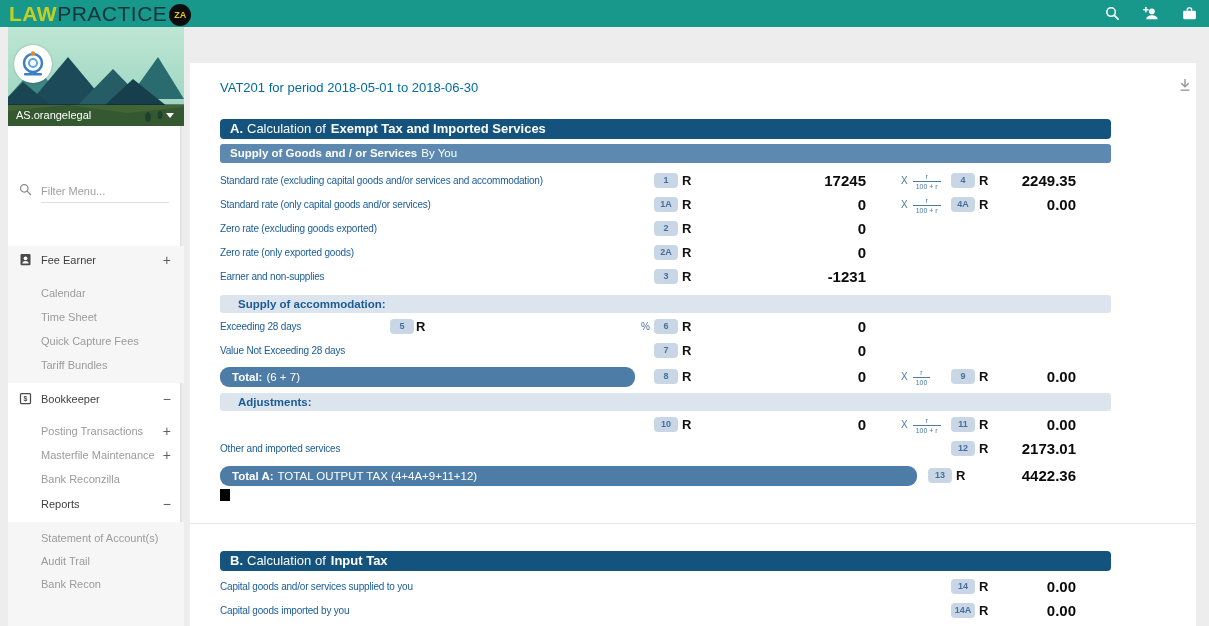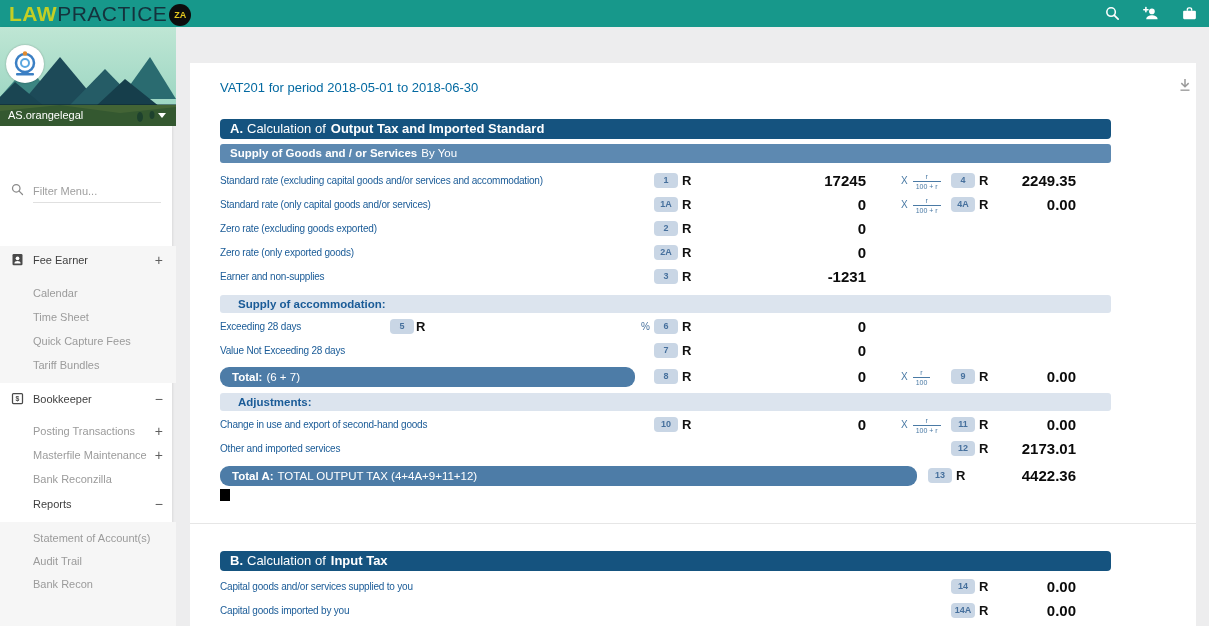--- a/index.html
+++ b/index.html
@@ -11,21 +11,21 @@
   .topbar { position:absolute; left:0; top:0; width:1209px; height:27px; background:#17988b; }
   .logo { position:absolute; left:9px; top:0; height:27px; line-height:27px; font-size:21px; letter-spacing:.5px; cursor:pointer; }
   .logo .law { color:#c3cf25; font-weight:bold; }
   .logo .practice { color:#14333d; font-weight:300; }
   .logo .za { display:inline-block; width:22px; height:22px; margin-left:2px; border-radius:50%;
               background:#0d0d0d; color:#e5c71f; font-size:9px; font-weight:bold; text-align:center;
               line-height:22px; vertical-align:3px; letter-spacing:0; }
   .tico { position:absolute; top:5px; width:17px; height:17px; cursor:pointer; }
 
   
-  .sidebar { position:absolute; left:0; top:27px; width:172px; height:599px; background:#ffffff; box-shadow:1px 0 2px rgba(0,0,0,.08); }
+  .sidebar { position:absolute; left:8px; top:27px; width:172px; height:599px; background:#ffffff; box-shadow:1px 0 2px rgba(0,0,0,.08); }
   .cover { position:absolute; left:0; top:0; width:176px; height:99px; overflow:hidden; }
   .avatar { position:absolute; left:6px; top:18px; width:38px; height:38px; border-radius:50%; background:#fff;
             display:flex; align-items:center; justify-content:center; box-shadow:0 0 2px rgba(0,0,0,.3); }
   .acct-strip { position:absolute; left:0; top:77px; width:176px; height:22px; background:rgba(12,38,44,.5);
                 color:#fff; font-size:11px; line-height:22px; padding-left:8px; cursor:pointer; }
   .acct-caret { position:absolute; right:10px; top:9px; width:0; height:0;
                 border-left:4px solid transparent; border-right:4px solid transparent; border-top:5px solid #fff; }
   .band { position:absolute; left:0; width:176px; background:#f6f6f6; }
   .filter-row { position:absolute; left:0; top:150px; width:176px; height:30px; }
   .filter-row input { position:absolute; left:33px; top:2px; width:128px; height:24px; border:none; outline:none;
@@ -217,21 +217,21 @@
 
   <div class="doc-title">VAT201 for period 2018-05-01 to 2018-06-30</div>
   <span class="dl-ico">
     <svg viewBox="0 0 24 24" width="18" height="18" fill="#9a9a9a">
         <path d="M11 4h2v8l3.2-3.2 1.4 1.4L12 15.8 6.4 10.2 7.8 8.8 11 12z"></path>
         <rect x="6" y="18" width="12" height="1.8"></rect>
       </svg>
   </span>
 
   <div class="bar bar-dark" style="top:119px">
-    <span class="b sp4">A.</span><span class="sp5">Calculation of</span><span class="b">Output Tax and Imported Standard</span>
+    <span class="b sp4">A.</span><span class="sp5">Calculation of</span><span class="b">Exempt Tax and Imported Services</span>
   </div>
   <div class="bar bar-mid" style="top:144px">
     <span class="b sp4">Supply of Goods and / or Services</span><span>By You</span>
   </div>
 
   <div class="frow" style="top:169px">
     <span class="lbl">Standard rate (excluding capital goods and/or services and accommodation)</span>
     <span class="box bx1">1</span>
     <span class="rs rs1">R</span>
     <span class="val v1">17245</span>
@@ -312,21 +312,20 @@
           <span class="den">100</span>
         </span>
       </span>
     <span class="box bx2">9</span>
     <span class="rs rs2">R</span>
     <span class="val v2">0.00</span>
   </div>
 
   <div class="bar bar-light" style="top:393px">Adjustments:</div>
   <div class="frow" style="top:413px">
-    <span class="lbl">Change in use and export of second-hand goods</span>
     <span class="box bx1">10</span>
     <span class="rs rs1">R</span>
     <span class="val v1">0</span>
     <span class="fml">
         <span class="fx">X</span>
         <span class="frac">
           <span class="num">r</span>
           <span class="den">100 + r</span>
         </span>
       </span>

